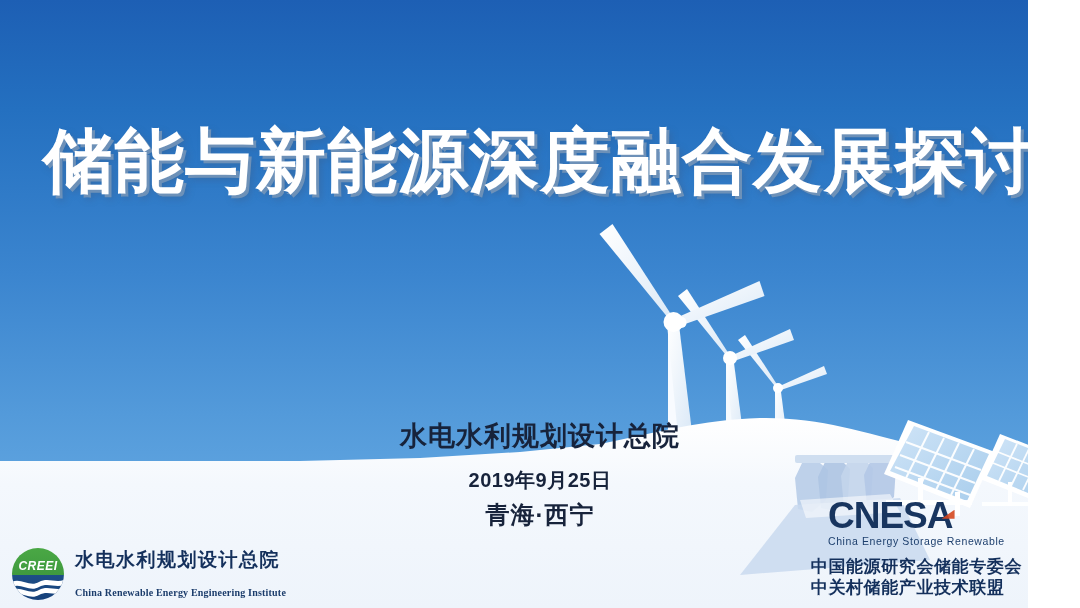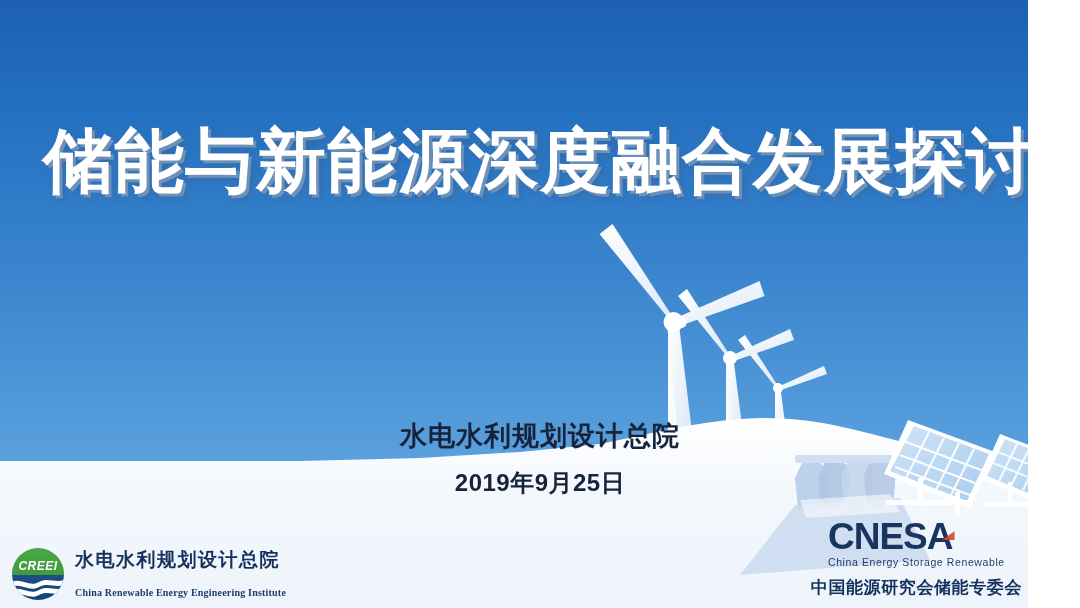--- a/index.html
+++ b/index.html
@@ -70,21 +70,21 @@
     color: #17233b;
     font-weight: 700;
     white-space: nowrap;
   }
   .sub-org {
     font-size: 27px;
     letter-spacing: 1px;
     margin-bottom: 13px;
   }
   .sub-date {
-    font-size: 24px;
+    font-size: 20px;
     letter-spacing: 0.5px;
     margin-bottom: 5px;
   }
   .sub-place {
     font-size: 24px;
     letter-spacing: 1px;
   }
 
   
   .logo-left {
@@ -319,20 +319,21 @@
     </g>
   </svg>
 
   <div class="title-wrap">
     <div class="title">储能与新能源深度融合发展探讨</div>
   </div>
 
   <div class="subtitle-wrap">
     <div class="sub-line sub-org">水电水利规划设计总院</div>
     <div class="sub-line sub-date">2019年9月25日</div>
+    <div class="sub-line sub-place">青海·西宁</div>
   </div>
 
   <div class="logo-left">
     <div class="creei-badge">
       <div class="ctext">CREEI</div>
       <svg class="wave-holder" viewBox="0 0 52 28">
         <path d="M-2,11 C8,4 17,16 27,10 C36,5 45,12 54,7 L54,12 C45,17 36,10 27,15 C17,21 8,9 -2,16 Z" fill="#ffffff"></path>
         <path d="M-2,19 C8,12 17,24 27,18 C36,13 45,20 54,15 L54,20 C45,25 36,18 27,23 C17,29 8,17 -2,24 Z" fill="#ffffff"></path>
       </svg>
     </div>
@@ -342,16 +343,17 @@
     </div>
   </div>
 
   <div class="logo-right">
     <div class="cnesa-block">
       <div class="cnesa-word">CNESA<span class="cnesa-dot"></span></div>
       <div class="cnesa-en">China Energy Storage Renewable</div>
     </div>
     <div class="cnesa-cn">
       <div>中国能源研究会储能专委会</div>
+      <div>中关村储能产业技术联盟</div>
     </div>
   </div>
 
 </div>
 
 </body></html>

